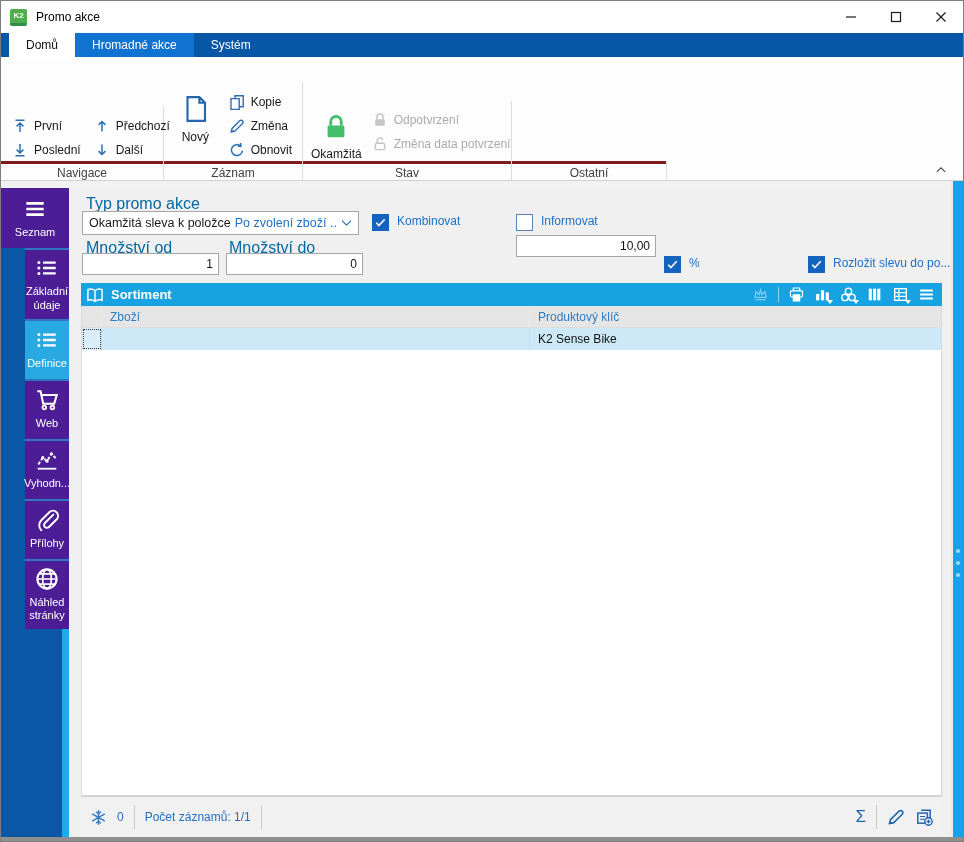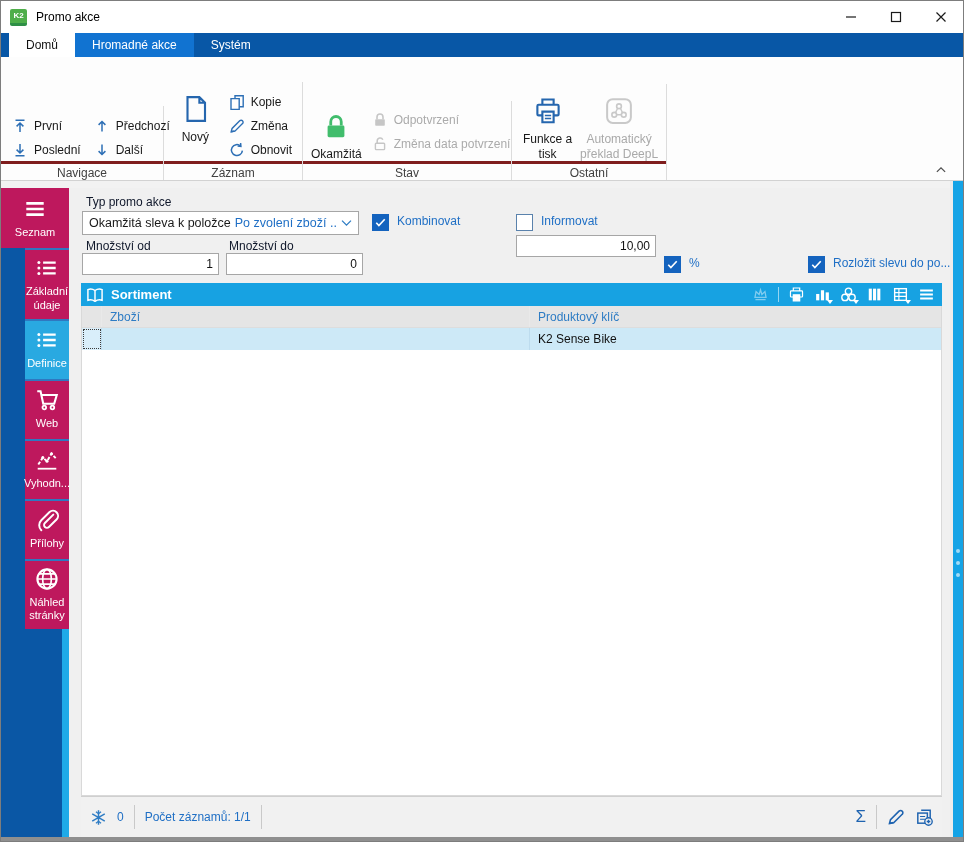--- a/index.html
+++ b/index.html
@@ -55,29 +55,29 @@
 
   .right-strip { width:13px; flex:none; background:#14a3e6; border-left:3px solid #ececec; position:relative; }
   .right-strip .dots { position:absolute; left:3px; top:368px; display:flex; flex-direction:column; gap:8px; }
   .right-strip .dots i { width:4px; height:4px; border-radius:50%; background:rgba(255,255,255,.6); }
 
   
   .sidebar { width:68px; flex:none; background:#0a57a5; position:relative; display:flex; flex-direction:column; }
   .sidebar::after { content:""; position:absolute; top:0; bottom:0; right:0; width:7px; background:#1faae8; }
   .side-item { min-height:60px; display:flex; flex-direction:column; align-items:center; justify-content:center;
                gap:5px; color:#fff; font-size:11px; text-align:center; padding:6px 2px;
-               position:relative; z-index:1; background:#be185d; line-height:1.25; }
+               position:relative; z-index:1; background:#4c1d95; line-height:1.25; }
   .side-item + .side-item { border-top:2px solid #2f78c0;margin-left:24px; }
   .side-item.active { background:#29a9e1; }
   .side-item .ic { width:24px; height:24px; color:#fff; }
 
   
   .content { flex:1; background:#f0f0f0; display:flex; flex-direction:column; min-width:0; }
   .form { position:relative; height:95px; flex:none; }
-  .f-label { position:absolute; color:#0f172a; font-size:12px; white-space:nowrap; }
+  .f-label { position:absolute; color:#0369a1; font-size:16px; white-space:nowrap; }
   .dropdown { position:absolute; left:13px; top:23px; width:277px; height:24px; background:#fff;
               border:1px solid #a6a6a6; display:flex; align-items:center; padding:0 5px 0 6px;
               font-size:12.5px; gap:4px; }
   .dropdown .dd-main { color:#1a1a1a; white-space:nowrap; }
   .dropdown .dd-sec { color:#1f6fc5; white-space:nowrap; overflow:hidden; flex:1; }
   .dropdown .ic { width:13px; height:13px; color:#2e7cc4; flex:none; }
   .cb { position:absolute; display:flex; align-items:flex-start; gap:8px; font-size:12px; color:#1f6fc5; white-space:nowrap; }
   .cb .box { width:17px; height:17px; border:1px solid #5a82ac; background:#fff;
              display:flex; align-items:center; justify-content:center; flex:none; }
   .cb.checked .box { background:#1463be; border-color:#1463be; }
@@ -397,38 +397,20 @@
                 </svg>
               </span>
               <span>Změna data potvrzení</span>
             </div>
         </div>
       </div>
       <div class="rg-label">Stav</div>
     </div>
 
     <div class="rgroup" style="width:155px">
-      <div class="rg-body" style="gap:4px">
-        <div class="bbtn" style="width:58px">
-          <span class="ic">
-              <svg viewBox="0 0 24 24">
-                <use href="#s-printer"></use>
-              </svg>
-            </span>
-          <span>Funkce a tisk</span>
-        </div>
-        <div class="bbtn disabled" style="width:84px">
-          <span class="ic gray-ic">
-              <svg viewBox="0 0 24 24">
-                <use href="#s-deepl"></use>
-              </svg>
-            </span>
-          <span>Automatický překlad DeepL</span>
-        </div>
-      </div>
       <div class="rg-label">Ostatní</div>
     </div>
 
     <div class="collapse-chevron"><svg viewBox="0 0 16 16">
           <use href="#s-chevup"></use>
         </svg></div>
   </div>
 
   <div class="mainrow">
     <div class="maincol">

